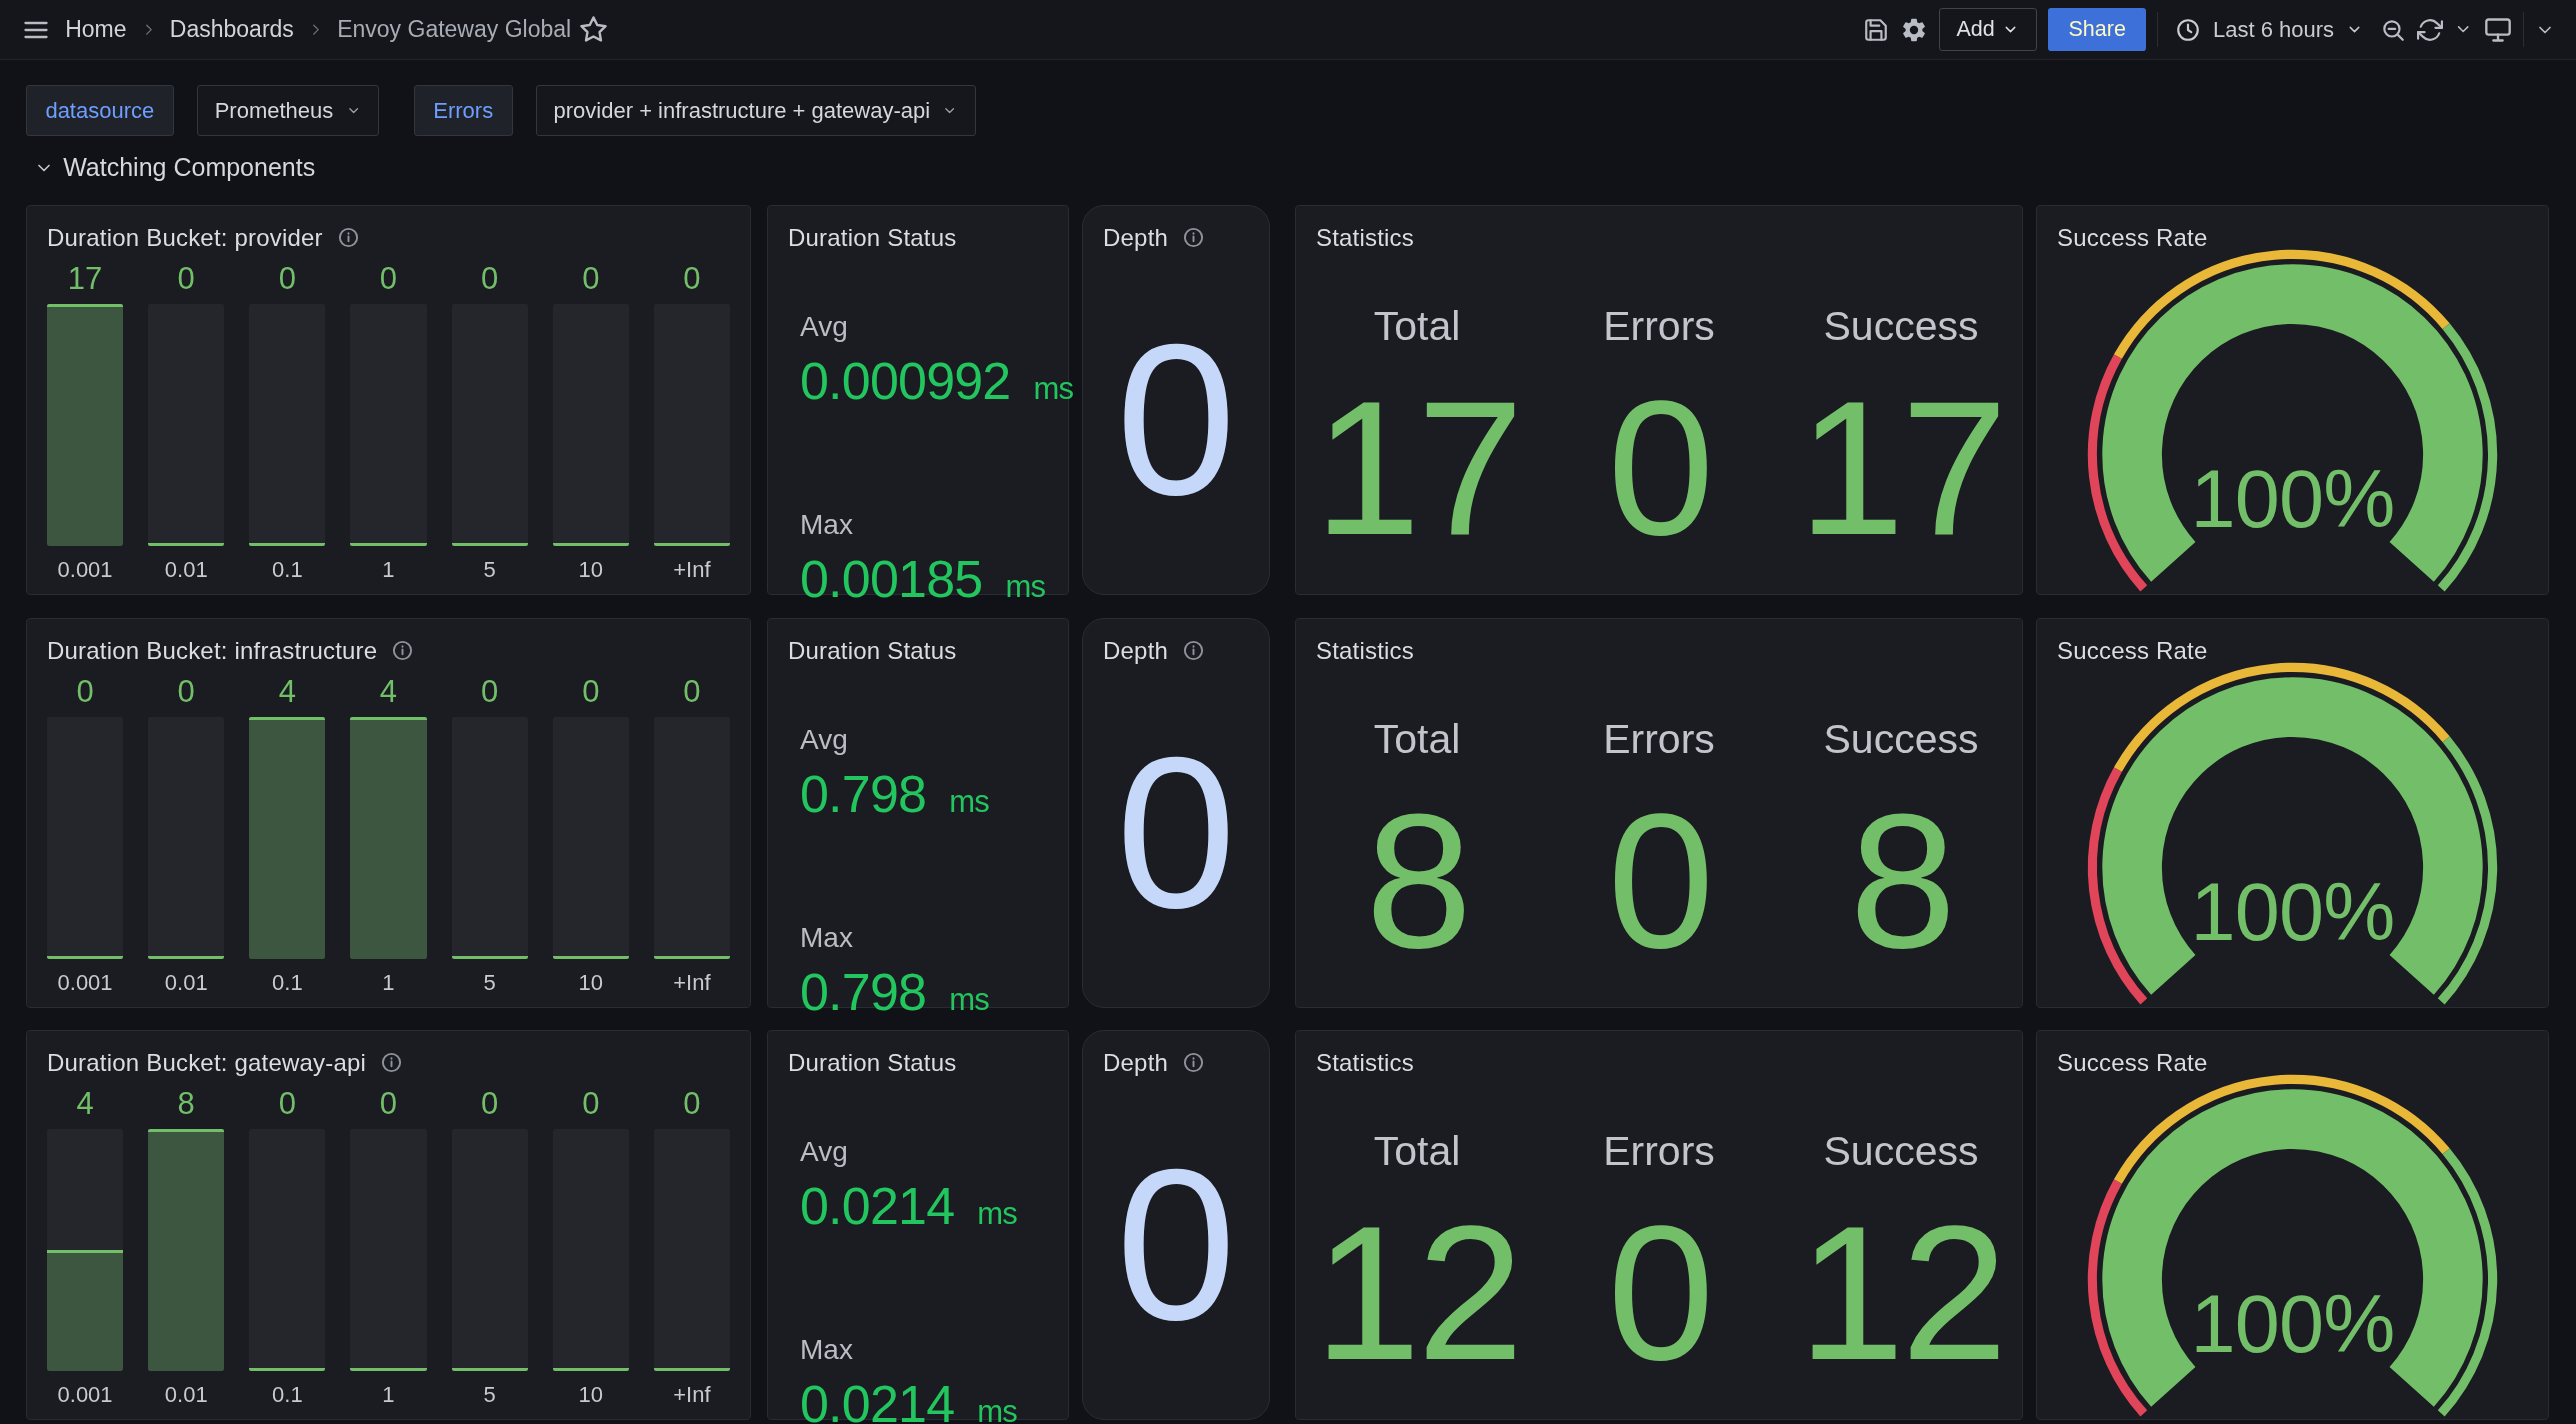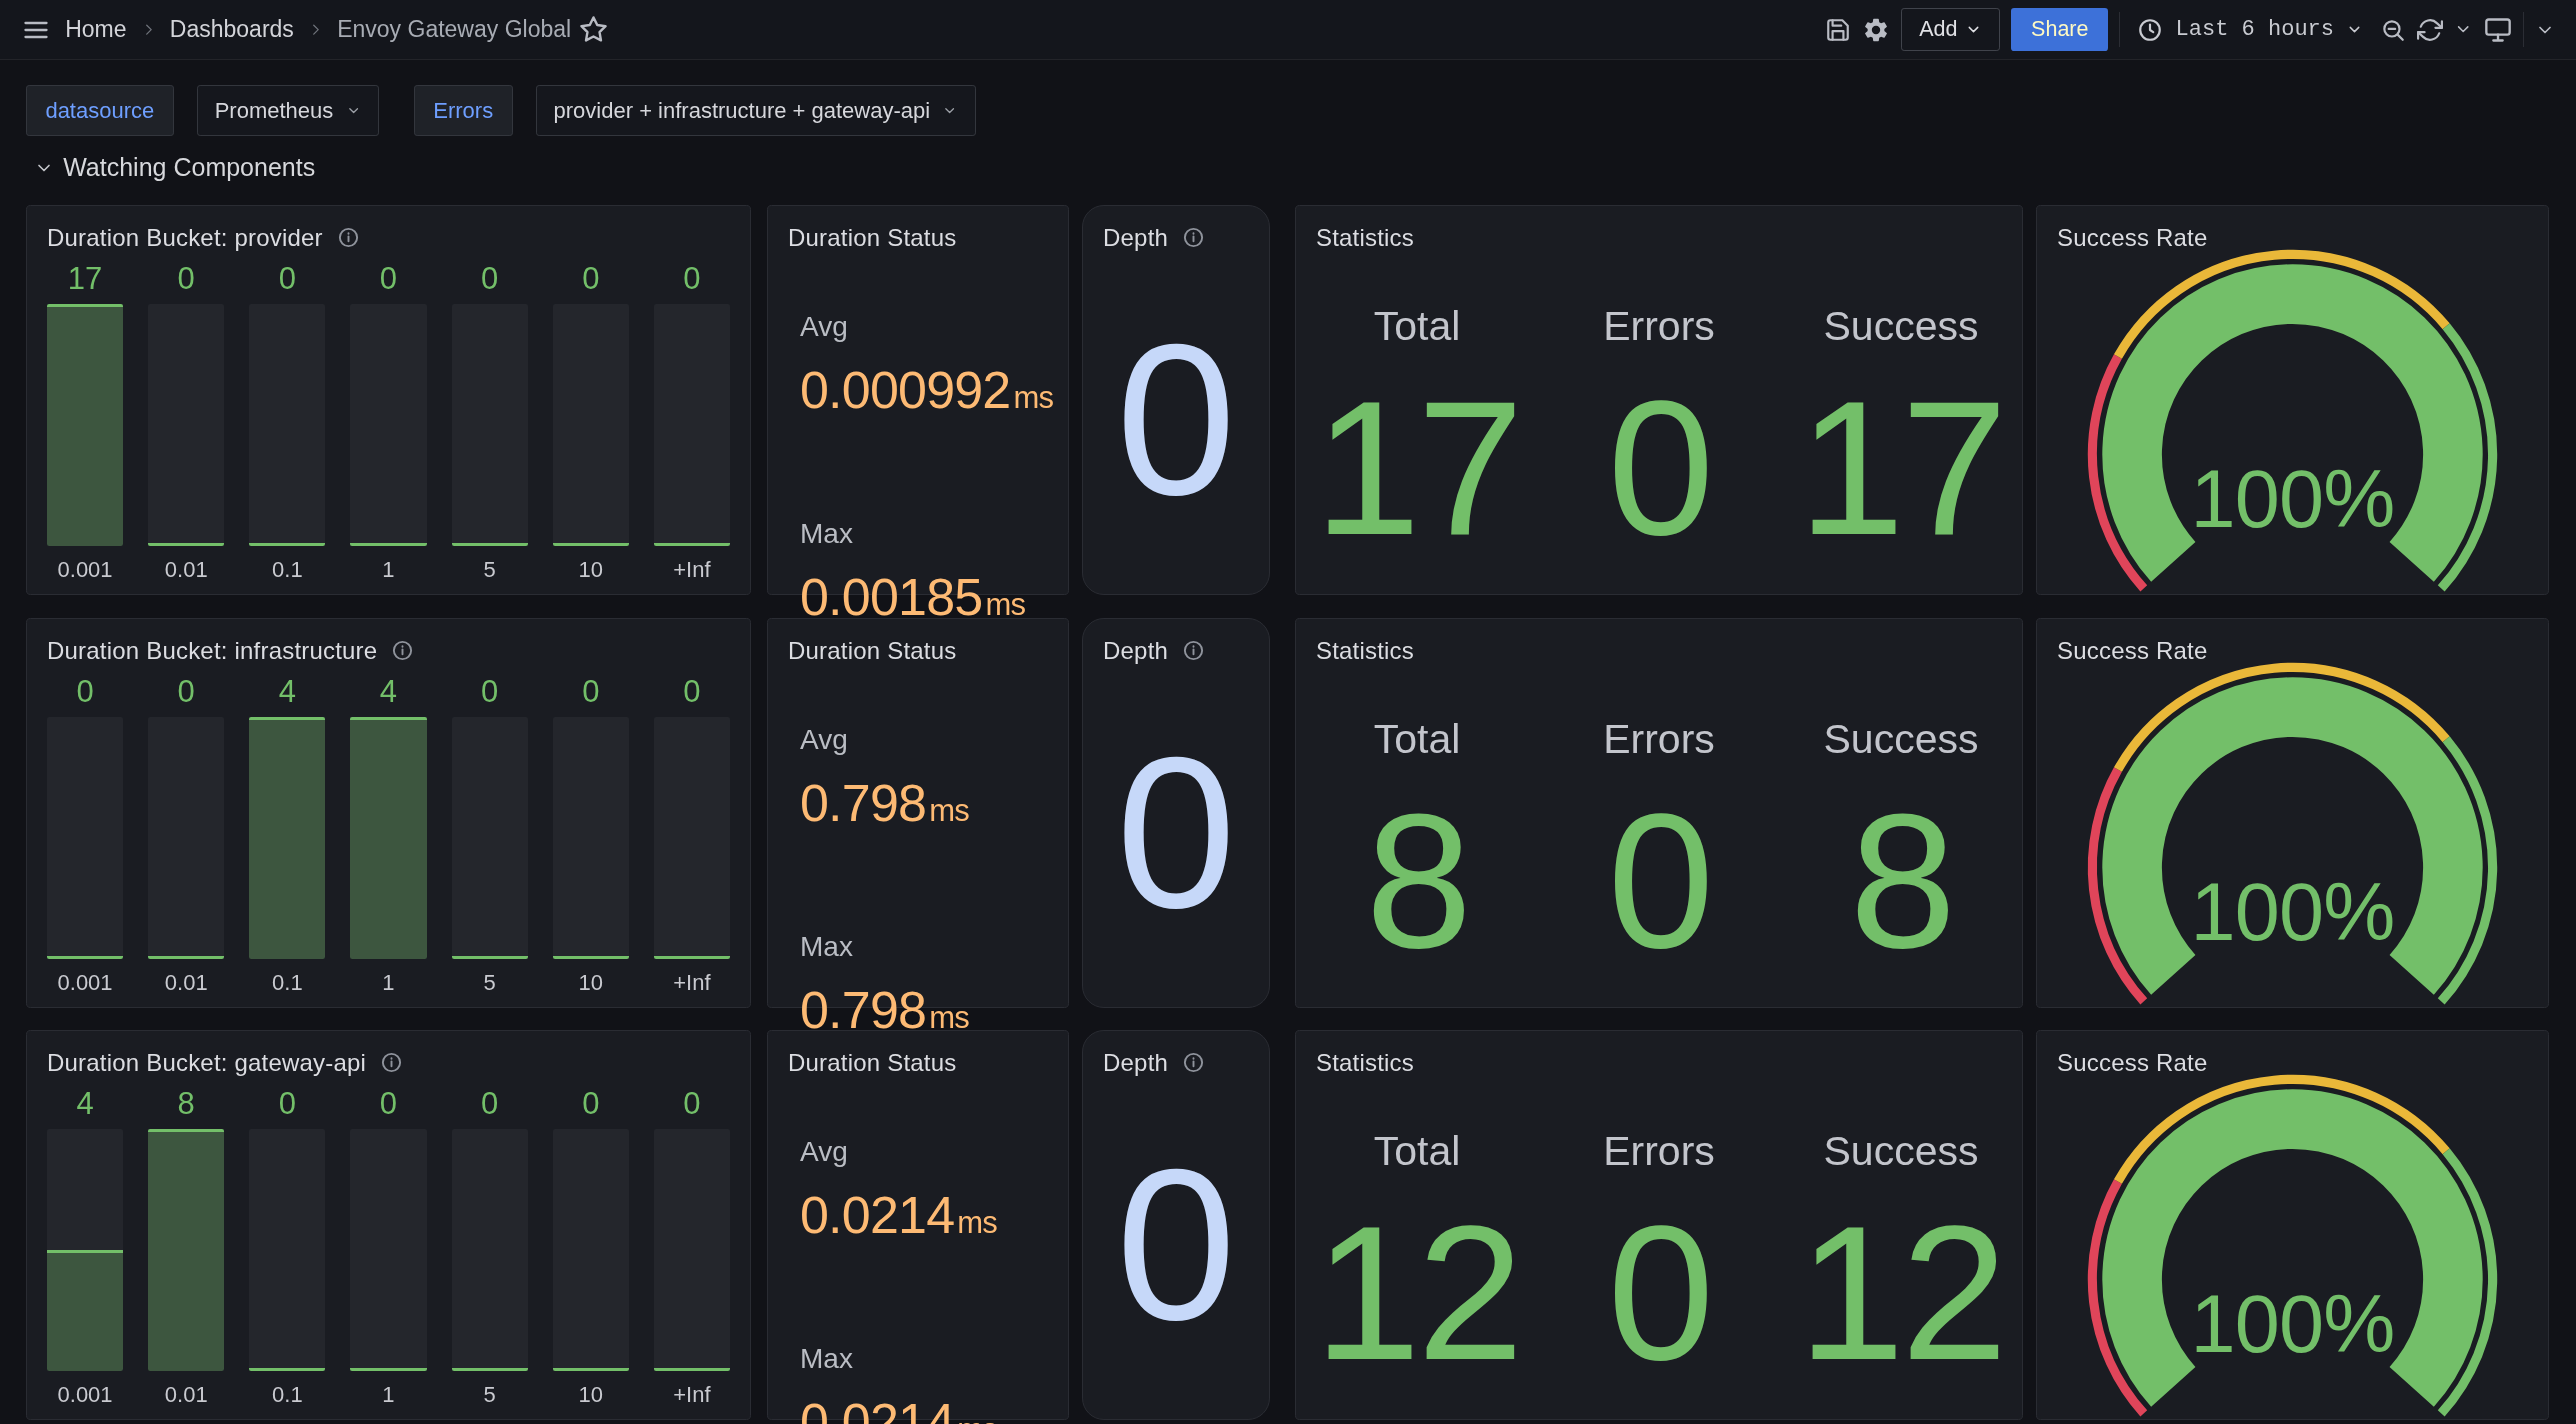--- a/index.html
+++ b/index.html
@@ -16,21 +16,21 @@
   .crumbs{display:flex;align-items:center;gap:14px;margin-left:7.7px;}
   .crumb{font-size:23px;color:#d3d4d9;}
   .crumb.current{color:#a8acb4;}
   .crumb-sep{color:#6f737b;}
   .add-btn{display:flex;align-items:center;gap:7.7px;height:43px;padding:0 17px;border:0.8px solid #40434b;border-radius:3.1px;
            background:transparent;color:#e0e1e5;font-size:21.5px;font-family:inherit;cursor:pointer;}
   .share-btn{height:43px;padding:0 20px;border:none;border-radius:3.1px;background:#3D71D9;color:#fef9c3;
              font-size:21.5px;font-weight:500;font-family:inherit;cursor:pointer;}
   .vdivider{width:0.8px;height:35px;background:#2b2d34;}
   .time-btn{display:flex;align-items:center;gap:12.3px;background:none;border:none;color:#c9cbd1;
-            font-size:22px;font-family:Liberation Mono, monospace;cursor:pointer;}
+            font-size:22px;font-family:Liberation Sans, sans-serif;cursor:pointer;}
 
   
   .filters{position:absolute;top:85px;left:26px;display:flex;gap:35px;}
   .pill{display:flex;gap:23px;}
   .pill-label{display:flex;align-items:center;height:49px;padding:0 18.4px;background:#1f2228;border:0.8px solid #33363d;
               border-radius:3.1px;color:#6E9FFF;font-size:22px;}
   .pill-value{display:flex;align-items:center;gap:12.3px;height:49px;padding:0 17px;background:#15171d;border:0.8px solid #33363d;
               border-radius:3.1px;color:#d6d7dc;font-size:22px;cursor:pointer;}
   .pill-value .caret{color:#9da1a8;}
 
@@ -54,21 +54,21 @@
   .hcol{flex:1;display:flex;flex-direction:column;min-width:0;}
   .hval{height:38px;display:flex;align-items:center;justify-content:center;color:#73BF69;font-size:31px;}
   .htrack{flex:1;margin-top:6.1px;background:#24262c;border-radius:2.3px;position:relative;overflow:hidden;}
   .hfill{position:absolute;left:0;right:0;bottom:0;background:rgba(115,191,105,.32);border-top:3.8px solid #73BF69;box-sizing:border-box;}
   .hlab{height:37px;display:flex;align-items:flex-end;justify-content:center;color:#c9cad0;font-size:22px;}
 
   
   .ds-body{position:absolute;top:48px;left:32px;right:15.3px;}
   .ds-label{font-size:28px;color:#babdc4;margin-top:57px;}
   .ds-label.second{margin-top:98px;}
-  .ds-value{display:flex;align-items:baseline;gap:3px;margin-top:17px;color:#fdba74;font-size:52px;font-weight:500;letter-spacing:-0.8px;}
+  .ds-value{display:flex;align-items:baseline;gap:23px;margin-top:8px;color:#22c55e;font-size:52px;font-weight:500;letter-spacing:-0.8px;}
   .ds-unit{font-size:31px;font-weight:500;}
 
   
   .depth-value{position:absolute;inset:0;display:flex;align-items:center;justify-content:center;
                padding-top:38px;color:#C6D8F9;font-size:216px;font-weight:400;}
 
   
   .stats-body{position:absolute;top:48px;left:0;right:0;bottom:0;display:flex;}
   .stat-col{flex:1;display:flex;flex-direction:column;align-items:center;}
   .stat-label{margin-top:49px;font-size:41px;color:#c3c5cc;}

